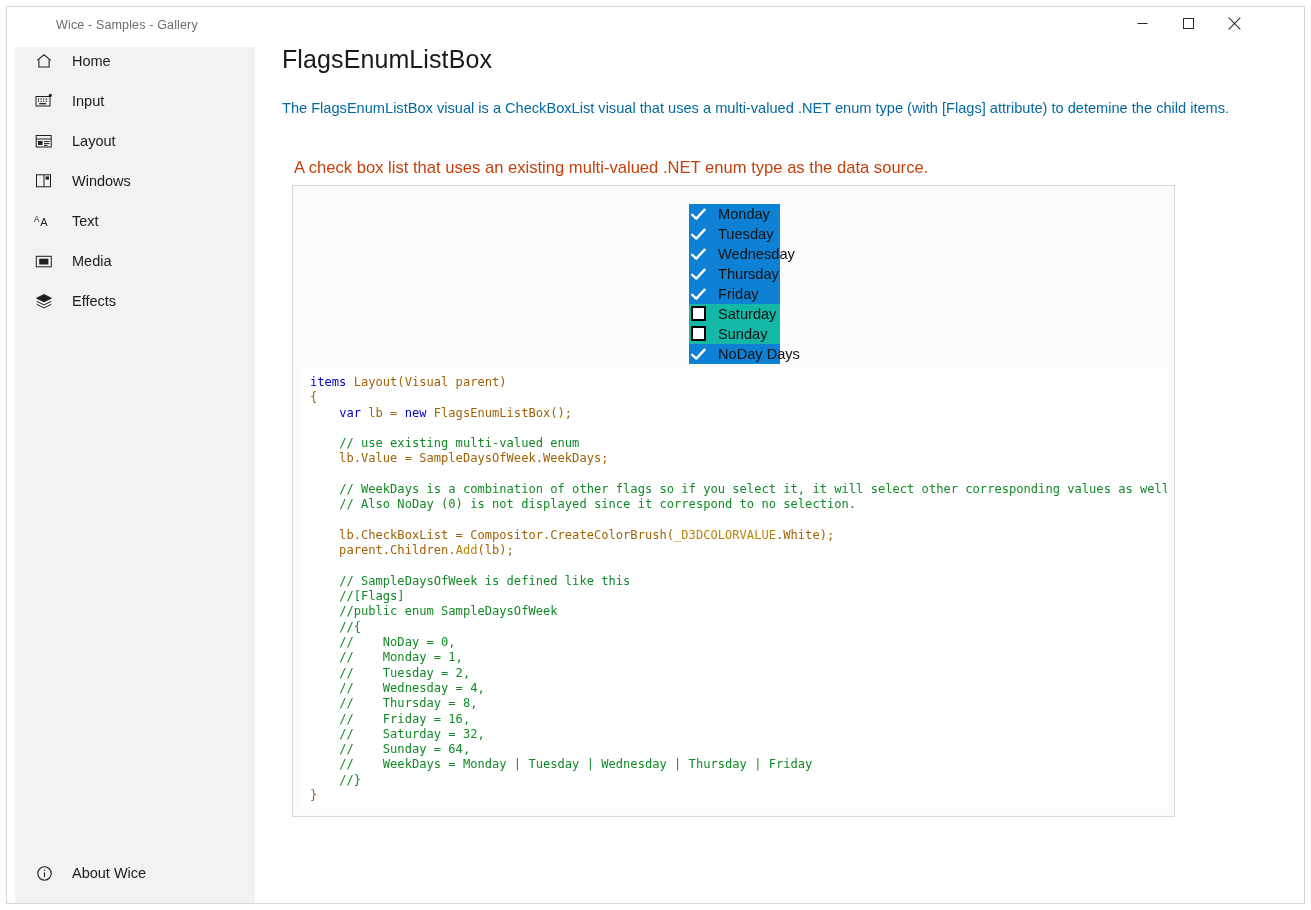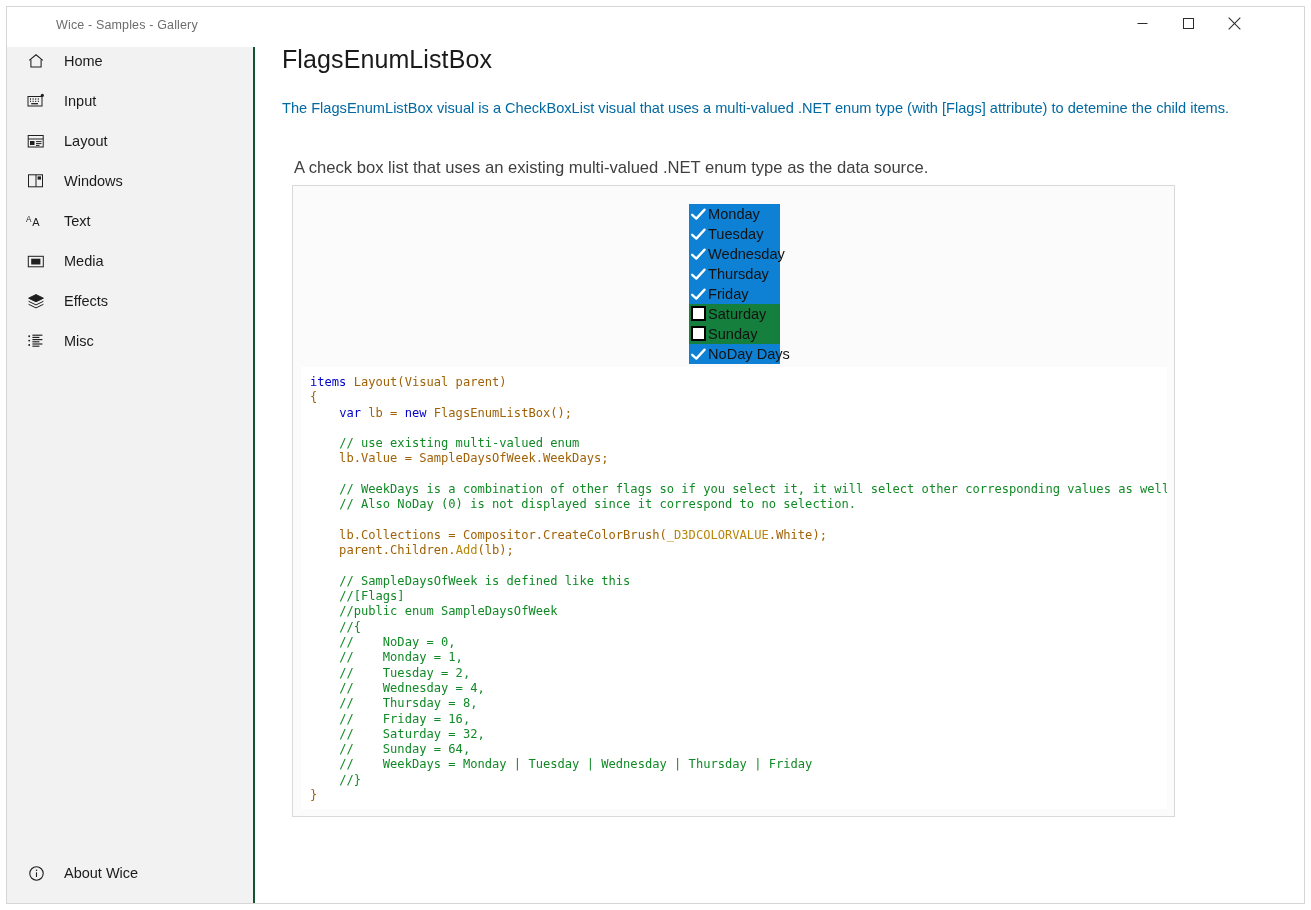--- a/index.html
+++ b/index.html
@@ -57,21 +57,21 @@
     color: #2b2b2b;
   }
   #btn-min { right: 139px; }
   #btn-max { right: 93px; }
   #btn-close { right: 47px; }
   .win-btn svg { display: block; }
 
   
   #sidebar {
     position: absolute;
-    left: 0;
+    left: 8px;
     top: 0;
     width: 248px;
     height: 896px;
     background: #f2f2f2;
     border-right: 2px solid #14532d;
     box-sizing: border-box;
   }
   #nav-list {
     position: absolute;
     left: 0;
@@ -153,21 +153,21 @@
     width: 996px;
     font-size: 14.6px;
     line-height: 27px;
     color: #0369a1;
   }
   #sample-heading {
     position: absolute;
     left: 39px;
     top: 151px;
     font-size: 16.6px;
-    color: #404040;
+    color: #c2410c;
     white-space: nowrap;
   }
 
   
   #demo-panel {
     position: absolute;
     left: 37px;
     top: 178px;
     width: 883px;
     height: 632px;
@@ -184,21 +184,21 @@
     width: 91px;
   }
   .cb-row {
     position: relative;
     height: 20px;
     display: flex;
     align-items: center;
     box-sizing: border-box;
   }
   .cb-row.checked { background: #0e81d4; }
-  .cb-row.unchecked { background: #15803d; }
+  .cb-row.unchecked { background: #14b8a6; }
   .cb-box {
     position: relative;
     width: 19px;
     height: 19px;
     flex: none;
     display: flex;
     align-items: center;
     justify-content: center;
   }
   .cb-row.unchecked .cb-box::before {
@@ -215,21 +215,21 @@
   .cb-check {
     position: relative;
     display: block;
     color: #ffffff;
   }
   .cb-label {
     font-size: 14.6px;
     color: #121212;
     white-space: nowrap;
     line-height: 20px;
-    margin-left: 0px;
+    margin-left: 10px;
   }
 
   
   #code-panel {
     position: absolute;
     left: 8px;
     top: 181px;
     width: 866px;
     height: 442px;
     background: #ffffff;
@@ -336,37 +336,20 @@
         <div class="nav-item">
           <span class="accent"></span>
           <span class="nav-icon">
             <svg width="18" height="16" viewBox="0 0 18 16" fill="none" stroke="#1f1f1f" stroke-width="1">
               <path d="M9 1.6L16.4 5.2L9 8.8L1.6 5.2Z" fill="#1f1f1f"></path>
               <path d="M1.6 8.3L9 11.9L16.4 8.3"></path>
               <path d="M1.6 11.3L9 14.9L16.4 11.3"></path>
             </svg>
           </span>
           <span class="nav-label">Effects</span>
-        </div>
-        <div class="nav-item">
-          <span class="accent"></span>
-          <span class="nav-icon">
-            <svg width="18" height="16" viewBox="0 0 18 16" fill="none" stroke="#1f1f1f" stroke-width="1.15">
-              <circle cx="2.2" cy="3.2" r="0.95" fill="#1f1f1f" stroke="none"></circle>
-              <circle cx="2.2" cy="7.6" r="0.95" fill="#1f1f1f" stroke="none"></circle>
-              <circle cx="2.2" cy="12" r="0.95" fill="#1f1f1f" stroke="none"></circle>
-              <line x1="5.4" y1="2.2" x2="15.4" y2="2.2"></line>
-              <line x1="5.4" y1="4.4" x2="12.4" y2="4.4"></line>
-              <line x1="5.4" y1="6.6" x2="15.4" y2="6.6"></line>
-              <line x1="5.4" y1="8.8" x2="12.4" y2="8.8"></line>
-              <line x1="5.4" y1="11" x2="15.4" y2="11"></line>
-              <line x1="5.4" y1="13.2" x2="12.4" y2="13.2"></line>
-            </svg>
-          </span>
-          <span class="nav-label">Misc</span>
         </div>
       </div>
     <div id="about-item">
       <span class="nav-icon">
         <svg width="17" height="17" viewBox="0 0 17 17" fill="none" stroke="#1f1f1f" stroke-width="1.1">
           <circle cx="8.5" cy="8.5" r="6.7"></circle>
           <line x1="8.5" y1="7.3" x2="8.5" y2="12"></line>
           <circle cx="8.5" cy="5.2" r="0.75" fill="#1f1f1f" stroke="none"></circle>
         </svg>
       </span>
@@ -462,21 +445,21 @@
         <div id="code-text"><span class="tok-kw">items</span><span class="tok-plain"> Layout(</span><span class="tok-type">Visual</span><span class="tok-plain"> parent)</span>
 <span class="tok-plain">{</span>
 <span class="tok-plain">    </span><span class="tok-kw">var</span><span class="tok-plain"> lb = </span><span class="tok-kw">new</span><span class="tok-plain"> </span><span class="tok-type">FlagsEnumListBox</span><span class="tok-plain">();</span>
 <span class="tok-plain"></span>
 <span class="tok-plain">    </span><span class="tok-cmt">// use existing multi-valued enum</span>
 <span class="tok-plain">    lb.Value = SampleDaysOfWeek.WeekDays;</span>
 <span class="tok-plain"></span>
 <span class="tok-plain">    </span><span class="tok-cmt">// WeekDays is a combination of other flags so if you select it, it will select other corresponding values as well.</span>
 <span class="tok-plain">    </span><span class="tok-cmt">// Also NoDay (0) is not displayed since it correspond to no selection.</span>
 <span class="tok-plain"></span>
-<span class="tok-plain">    lb.Collections = Compositor.</span><span class="tok-type">CreateColorBrush</span><span class="tok-plain">(</span><span class="tok-mth">_D3DCOLORVALUE</span><span class="tok-plain">.White);</span>
+<span class="tok-plain">    lb.CheckBoxList = Compositor.</span><span class="tok-type">CreateColorBrush</span><span class="tok-plain">(</span><span class="tok-mth">_D3DCOLORVALUE</span><span class="tok-plain">.White);</span>
 <span class="tok-plain">    parent.Children.</span><span class="tok-mth">Add</span><span class="tok-plain">(lb);</span>
 <span class="tok-plain"></span>
 <span class="tok-plain">    </span><span class="tok-cmt">// SampleDaysOfWeek is defined like this</span>
 <span class="tok-plain">    </span><span class="tok-cmt">//[Flags]</span>
 <span class="tok-plain">    </span><span class="tok-cmt">//public enum SampleDaysOfWeek</span>
 <span class="tok-plain">    </span><span class="tok-cmt">//{</span>
 <span class="tok-plain">    </span><span class="tok-cmt">//    NoDay = 0,</span>
 <span class="tok-plain">    </span><span class="tok-cmt">//    Monday = 1,</span>
 <span class="tok-plain">    </span><span class="tok-cmt">//    Tuesday = 2,</span>
 <span class="tok-plain">    </span><span class="tok-cmt">//    Wednesday = 4,</span>

